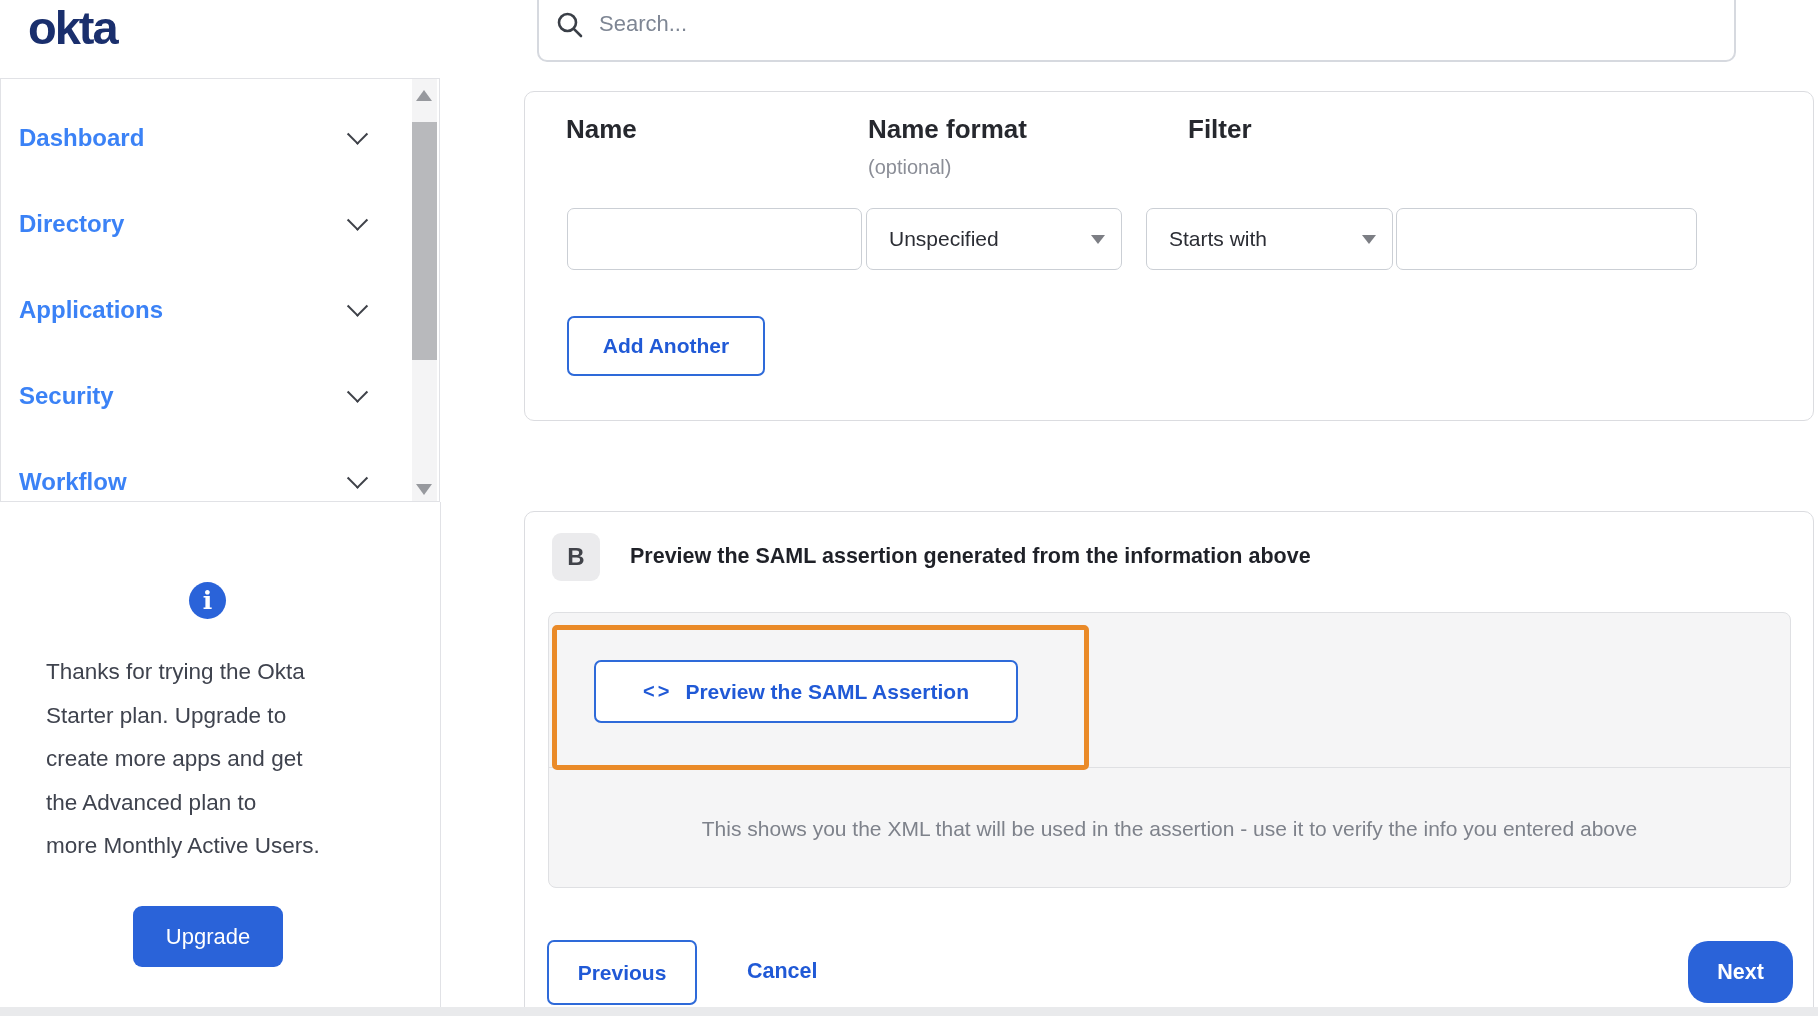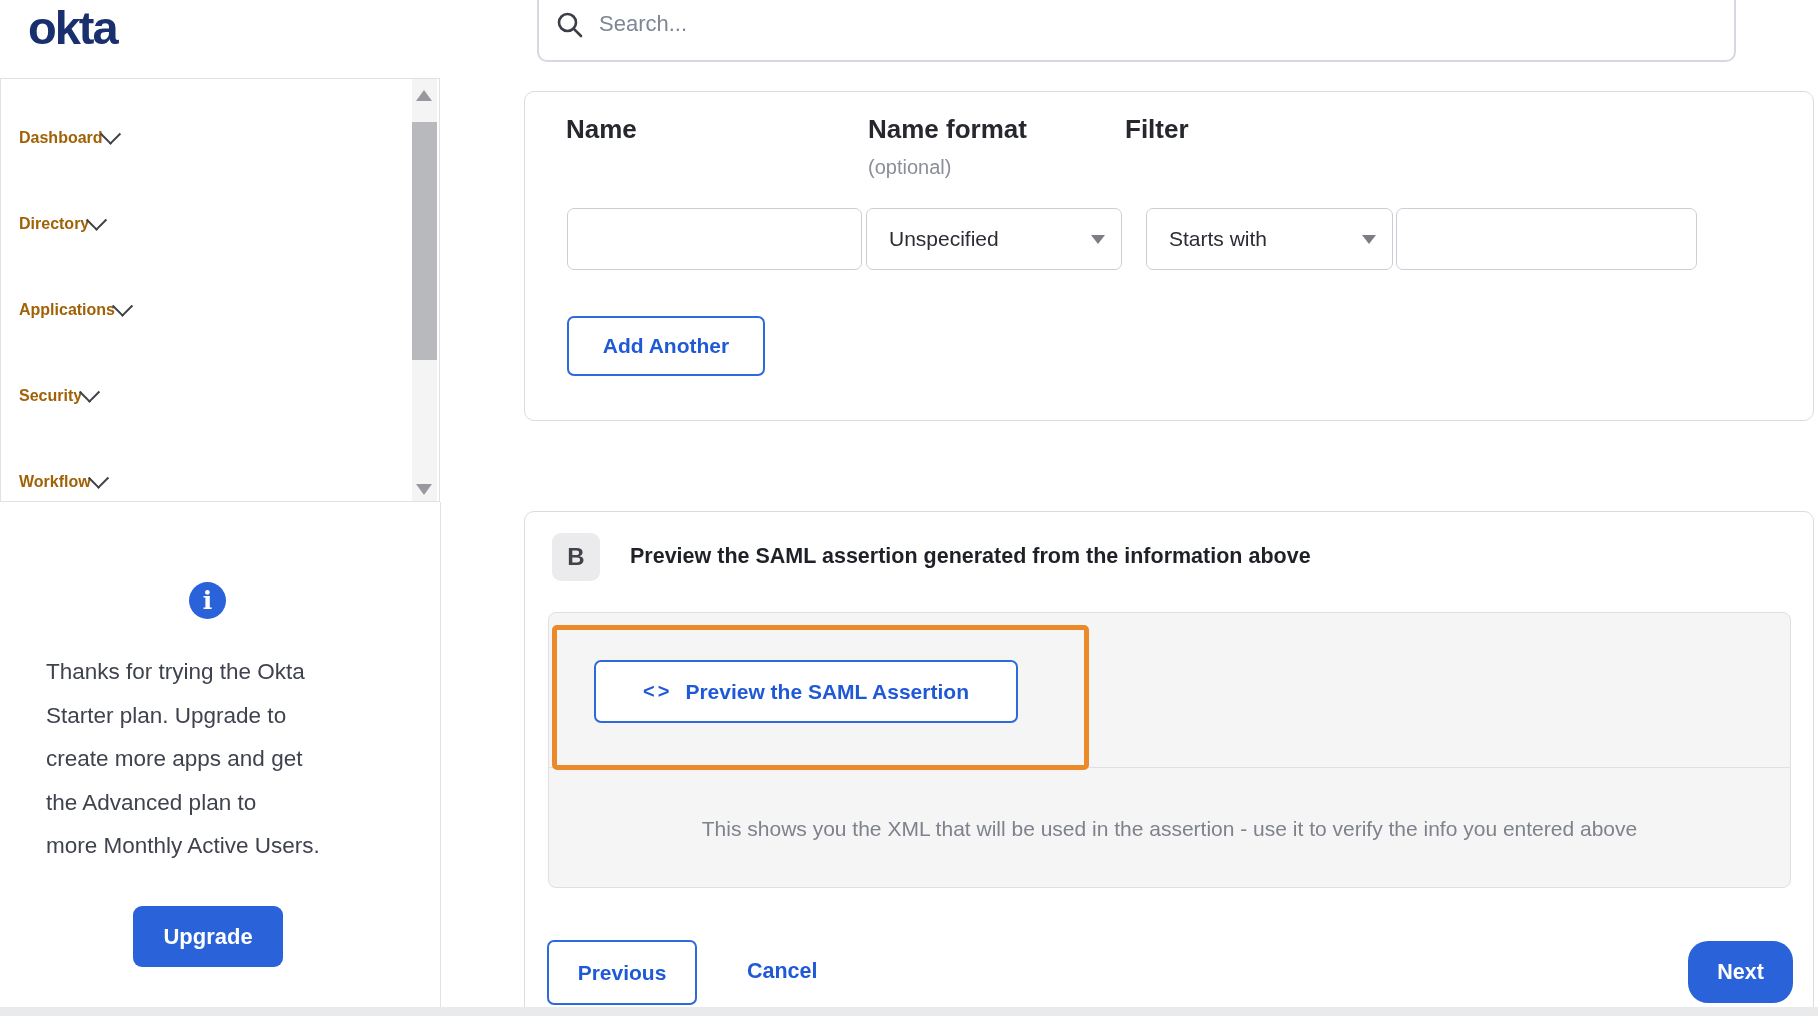--- a/index.html
+++ b/index.html
@@ -11,39 +11,39 @@
 
   
   .logo{left:28px;top:0px;font-size:47px;font-weight:800;letter-spacing:-2px;color:#1a2f6d;}
   .search-box{left:537px;top:-14px;width:1199px;height:76px;background:#fff;
     border:2px solid #d6d9df;border-radius:10px;display:flex;align-items:center;padding-left:17px;}
   .search-ph{font-size:22px;color:#7e8694;margin-left:16px;}
 
   
   .nav-panel{left:0;top:78px;width:440px;height:424px;background:#fff;border:1px solid #e1e2e6;}
   .nav-item{position:absolute;left:18px;width:346px;height:40px;display:flex;align-items:center;
-    font-size:16px;font-weight:600;color:#a16207;cursor:pointer;}
+    justify-content:space-between;font-size:24px;font-weight:600;color:#3b82f6;cursor:pointer;}
   .chev{width:13px;height:13px;border-right:2.5px solid #3e4148;border-bottom:2.5px solid #3e4148;
     transform:rotate(45deg) translate(-3px,-3px);}
   .scroll-track{left:412px;top:79px;width:25px;height:422px;background:#f4f4f5;}
   .scroll-thumb{left:412px;top:122px;width:25px;height:238px;background:#b8b9bc;}
   .tri-up{left:416px;top:90px;width:0;height:0;border-left:8px solid transparent;
     border-right:8px solid transparent;border-bottom:11px solid #97999e;}
   .tri-down{left:416px;top:484px;width:0;height:0;border-left:8px solid transparent;
     border-right:8px solid transparent;border-top:11px solid #97999e;}
   .v-divider{left:440px;top:502px;width:1px;height:505px;background:#e1e2e6;}
 
   
   .info-icon{left:189px;top:582px;width:37px;height:37px;border-radius:50%;background:#2a63d9;
     color:#fff;display:flex;align-items:center;justify-content:center;
     font-size:25px;font-weight:700;font-family:"DejaVu Serif","Liberation Serif",serif;}
   .upgrade-text{left:46px;top:650px;width:348px;font-size:22.5px;line-height:43.5px;color:#3f434e;}
   .upgrade-text span{display:block;}
   .btn-upgrade{left:133px;top:906px;width:150px;height:61px;background:#2a63d9;border:none;
-    border-radius:9px;color:#fff;font-size:22px;font-weight:700;cursor:pointer;
+    border-radius:9px;color:#fff;font-size:22px;font-weight:400;cursor:pointer;
     font-family:inherit;display:flex;align-items:center;justify-content:center;}
 
   
   .card{background:#fff;border:1px solid #dbdce0;border-radius:10px;}
   .card-a{left:524px;top:91px;width:1290px;height:330px;}
   .flabel{font-size:26px;font-weight:700;color:#26282e;}
   .foptional{font-size:20px;color:#8b8e97;}
   .tinput{background:#fff;border:1.5px solid #cbcfd5;border-radius:7px;height:62px;
     font-family:inherit;font-size:21px;color:#2b2d34;padding:0 14px;outline:none;}
   .select{background:#fff;border:1.5px solid #cbcfd5;border-radius:7px;height:62px;
@@ -130,21 +130,21 @@
     <span>the Advanced plan to</span>
     <span>more Monthly Active Users.</span>
   </div>
   <button class="abs btn-upgrade">Upgrade</button>
 
   <div class="abs card card-a"></div>
 
   <div class="abs flabel" style="left:566px;top:114px">Name</div>
   <div class="abs flabel" style="left:868px;top:114px">Name format</div>
   <div class="abs foptional" style="left:868px;top:156px">(optional)</div>
-  <div class="abs flabel" style="left:1125px;top:114px">Filter</div>
+  <div class="abs flabel" style="left:1188px;top:114px">Filter</div>
 
   <input class="abs tinput" style="left: 567px; top: 208px; width: 295px;" type="text" value="">
 
   <div class="abs select" style="left:866px;top:208px;width:256px">
     <span>Unspecified</span>
     <span class="dd-arrow"></span>
   </div>
 
   <div class="abs select" style="left:1146px;top:208px;width:247px">
     <span>Starts with</span>

